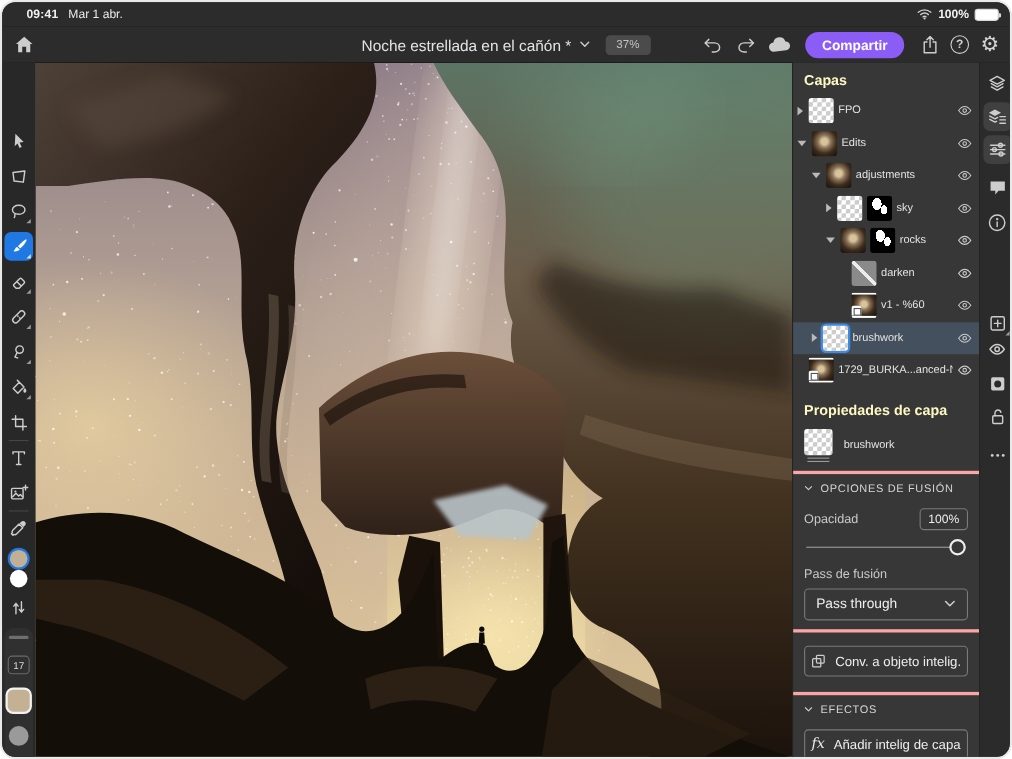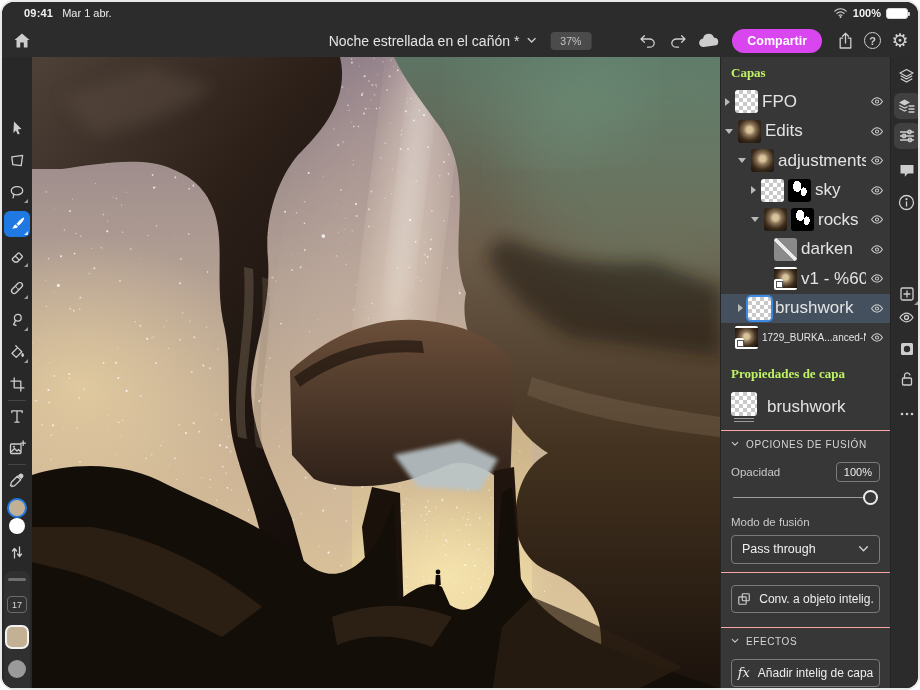--- a/index.html
+++ b/index.html
@@ -20,21 +20,21 @@
 
   
   .topbar { position:absolute; top:22px; left:0; right:0; height:33px; background:#2c2c2c; }
   .home-btn { position:absolute; left:8px; top:4px; width:24px; height:24px; display:flex; align-items:center; justify-content:center; }
   .title-group { position:absolute; left:50%; top:0; height:33px; transform:translateX(-50%);
                  display:flex; align-items:center; gap:7px; }
   .doc-title { color:#e4e4e4; font-size:14px; white-space:nowrap; }
   .zoom-badge { background:#4b4b4b; color:#c3c3c3; font-size:10.5px; padding:3px 10px; border-radius:4px; margin-left:7px; }
   .top-actions { position:absolute; right:6px; top:0; height:33px; display:flex; align-items:center; gap:7px; }
   .icon-btn { width:24px; height:24px; display:flex; align-items:center; justify-content:center; }
-  .share-pill { background:#d946ef; color:#fff; font-size:12.5px; font-weight:bold; border:none;
+  .share-pill { background:#8b5cf6; color:#fff; font-size:12.5px; font-weight:bold; border:none;
                 border-radius:14px; padding:5px 15px; margin:0 4px; }
   .help-circle { width:17px; height:17px; border:1.4px solid #cfcfcf; border-radius:50%; color:#cfcfcf;
                  font-size:11px; font-weight:bold; display:flex; align-items:center; justify-content:center; }
   .gear-glyph { font-family:"DejaVu Sans",sans-serif; font-size:19px; color:#d2d2d2; line-height:1; }
 
   
   .body-area { position:absolute; top:55px; left:0; right:0; bottom:0; display:flex; }
 
   
   .toolrail { position:relative; width:30px; background:#282828; flex:none; z-index:3; }
@@ -52,21 +52,21 @@
             background:#c4b193; box-shadow:0 0 0 2px #f2f2f2; }
   .opt-circle { position:absolute; left:4px; top:89px; width:18px; height:18px; border-radius:50%; background:#9a9a9a; }
 
   
   .canvas { position:relative; width:688px; height:635px; flex:none; background:#000; overflow:hidden; }
   .canvas svg { display:block; }
 
   
   .layers-panel { width:170px; flex:none; background:#373737; border-left:1px solid #242424; color:#e2e2e2;
                   display:flex; flex-direction:column; overflow:hidden; }
-  .panel-title { font-size:13px; font-weight:bold; color:#bef264; padding:8px 0 6px 10px;font-family:Liberation Serif, serif; }
+  .panel-title { font-size:13px; font-weight:bold; color:#fef9c3; padding:8px 0 6px 10px; }
   .layer-rows { flex:none; }
   .lrow { height:29.5px; display:flex; align-items:center; position:relative; }
   .lrow.sel { background:#44505d; }
   .arrow { width:0; height:0; flex:none; margin-right:5px; }
   .arrow.right { border-top:4px solid transparent; border-bottom:4px solid transparent; border-left:5px solid #b9b9b9; }
   .arrow.down { border-left:4px solid transparent; border-right:4px solid transparent; border-top:5px solid #b9b9b9; }
   .arrow.none { border:none; width:5px; }
   .thumb { width:23px; height:23px; border-radius:3px; flex:none; margin-right:4px; position:relative; overflow:hidden; }
   .t-checker { background:#fff; background-image:
       linear-gradient(45deg,#c9c9c9 25%,transparent 25%,transparent 75%,#c9c9c9 75%),
@@ -74,30 +74,30 @@
       background-size:8px 8px; background-position:0 0,4px 4px; }
   .t-photo { background:radial-gradient(circle at 50% 42%, #d8c49b 0 16%, #8a7257 34%, #3c2c1c 62%, #150e08 100%); }
   .t-mask { background:#000; background-image:radial-gradient(ellipse 7px 9px at 40% 32%, #fff 0 60%, transparent 61%),
             radial-gradient(ellipse 5px 7px at 68% 55%, #fff 0 60%, transparent 61%); }
   .t-curves { background:#8a8a8a; background-image:linear-gradient(45deg, transparent 45%, #ececec 45% 55%, transparent 55%); }
   .t-smart { background:radial-gradient(circle at 50% 45%, #d8c49b 0 16%, #8a7257 34%, #3c2c1c 62%, #150e08 100%);
              border-top:2.5px solid #fff; border-bottom:2.5px solid #fff; border-radius:2px; }
   .t-smart .so-badge { position:absolute; left:0; bottom:0; width:9px; height:9px; background:#fff; border-radius:2px 2px 0 0; }
   .t-smart .so-badge::after { content:""; position:absolute; left:2px; top:2px; width:5px; height:5px; border:1px solid #555; }
   .thumb.blue-sel { box-shadow:0 0 0 2px #3e8ae2; }
-  .lname { font-size:17px; color:#e3e3e3; white-space:nowrap; overflow:hidden; flex:1; }
+  .lname { font-size:10px; color:#e3e3e3; white-space:nowrap; overflow:hidden; flex:1; }
   .lname.small { font-size:10px; }
   .eye-slot { flex:none; width:22px; display:flex; justify-content:center; margin-right:2px; }
   .drag-handle { width:28px; height:3px; border-radius:2px; background:#7a7a7a; margin:5px auto 4px; }
   .props-row { display:flex; align-items:center; padding:4px 0 8px 10px; }
   .props-thumb-wrap { position:relative; width:26px; height:30px; margin-right:10px; }
   .props-thumb-wrap .thumb { width:26px; height:24px; margin:0; }
   .stack-lines { position:absolute; left:3px; bottom:0px; width:20px; height:4px;
                  border-top:1.6px solid #9a9a9a; border-bottom:1.6px solid #9a9a9a; }
-  .sect { border-top:1px solid #fca5a5; padding:8px 10px; }
+  .sect { border-top:3px solid #fca5a5; padding:8px 10px; }
   .sect-head { display:flex; align-items:center; gap:7px; font-size:10px; letter-spacing:.6px; color:#d6d6d6; }
   .chev { width:8px; height:8px; flex:none; }
   .opacity-line { display:flex; align-items:center; justify-content:space-between; margin-top:12px;text-align:right; }
   .f-label { font-size:11.5px; color:#c9c9c9; }
   .val-box { border:1px solid #7a7a7a; border-radius:4px; font-size:11px; color:#ededed; padding:3px 7px; }
   .slider { position:relative; height:16px; margin:8px 2px 2px; }
   .slider .track { position:absolute; left:0; right:0; top:7px; height:1.6px; background:#9c9c9c; }
   .slider .thumb-dot { position:absolute; top:0; width:15px; height:15px; border:2px solid #ededed; border-radius:50%; background:#373737; }
   .dropdown { display:flex; align-items:center; justify-content:space-between; border:1px solid #7a7a7a; border-radius:4px;
               height:29px; padding:0 10px; margin-top:7px; font-size:12.5px; color:#f0f0f0; }
@@ -1683,21 +1683,21 @@
           <span>OPCIONES DE FUSIÓN</span>
         </div>
         <div class="opacity-line">
           <span class="f-label">Opacidad</span>
           <span class="val-box">100%</span>
         </div>
         <div class="slider">
           <div class="track"></div>
           <div class="thumb-dot" id="op-thumb" style="left: calc(100% - 15px);"></div>
         </div>
-        <div class="f-label" style="margin-top:10px">Modo de fusión</div>
+        <div class="f-label" style="margin-top:10px">Pass de fusión</div>
         <div class="dropdown">
           <span>Pass through</span>
           <svg width="11" height="8" viewBox="0 0 10 7">
               <path class="st" d="M1.5,1.5 L5,5 L8.5,1.5" stroke="#e8e8e8"></path>
             </svg>
         </div>
       </div>
 
       <div class="sect">
         <button class="panel-btn">

